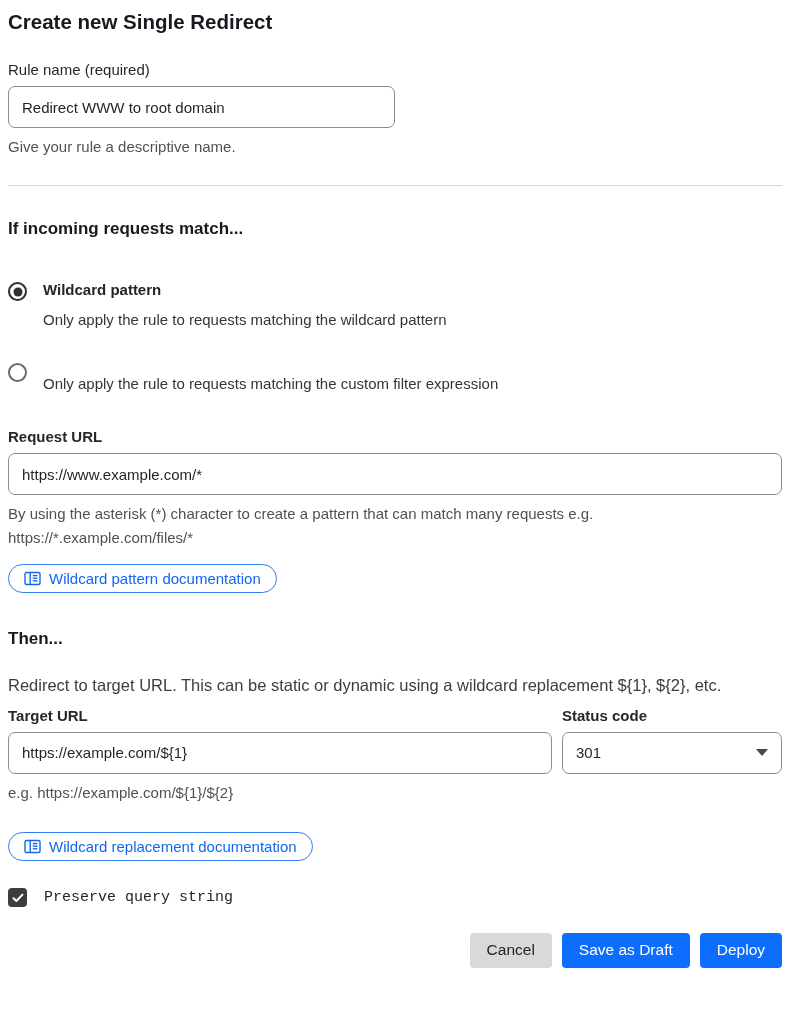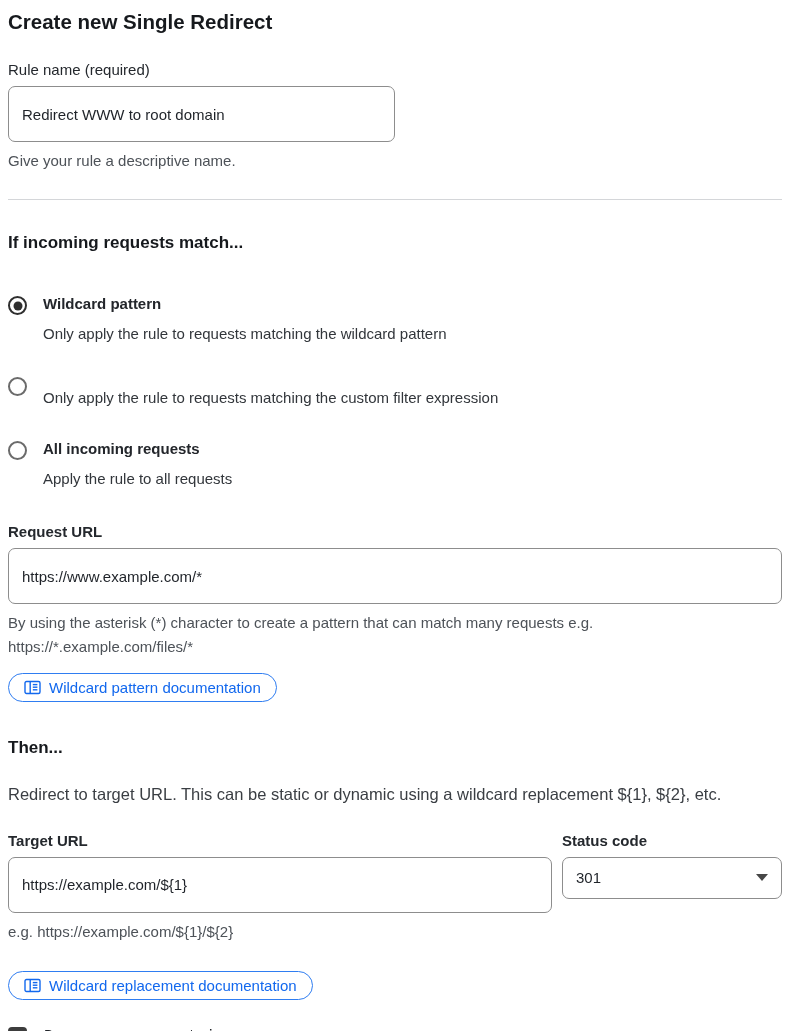--- a/index.html
+++ b/index.html
@@ -22,21 +22,21 @@
   .field-label {
     display: block;
     font-size: 15px;
     color: #24282d;
     margin-bottom: 8px;
   }
   .field-label.bold { font-weight: bold; }
 
   .text-input {
     display: block;
-    height: 56px;
+    height: 42px;
     border: 1px solid #8d8d8d;
     border-radius: 7px;
     padding: 0 13px;
     font-family: "Liberation Sans", sans-serif;
     font-size: 15px;
     color: #1f2329;
     background: #ffffff;
     outline: none;
     width: 100%;
   }
@@ -115,21 +115,21 @@
 
   .then-desc {
     margin-top: 27px;
     font-size: 16.5px;
     color: #3a3e43;
   }
 
   .target-row {
     display: flex;
     gap: 10px;
-    margin-top: 28px;
+    margin-top: 12px;
   }
   .target-col { flex: 0 0 544px; }
   .status-col { flex: 1 1 auto; }
 
   .select-box {
     height: 42px;
     border: 1px solid #8d8d8d;
     border-radius: 7px;
     background: #ffffff;
     display: flex;
@@ -212,27 +212,20 @@
       </span>
     </div>
 
     <div class="radio-item">
       <span class="radio-circle"></span>
       <span>
         <span class="radio-desc" style="display:block">Only apply the rule to requests matching the custom filter expression</span>
       </span>
     </div>
 
-    <div class="radio-item">
-      <span class="radio-circle"></span>
-      <span>
-        <span class="radio-label" style="display:block">All incoming requests</span>
-        <span class="radio-desc" style="display:block">Apply the rule to all requests</span>
-      </span>
-    </div>
 
   </div>
 
   <div class="url-section">
     <label class="field-label bold">Request URL</label>
     <input class="text-input" type="text" value="https://www.example.com/*" style="">
     <div class="help-text">
       <span style="display:block">By using the asterisk (*) character to create a pattern that can match many requests e.g.</span>
       <span style="display:block">https://*.example.com/files/*</span>
     </div>

